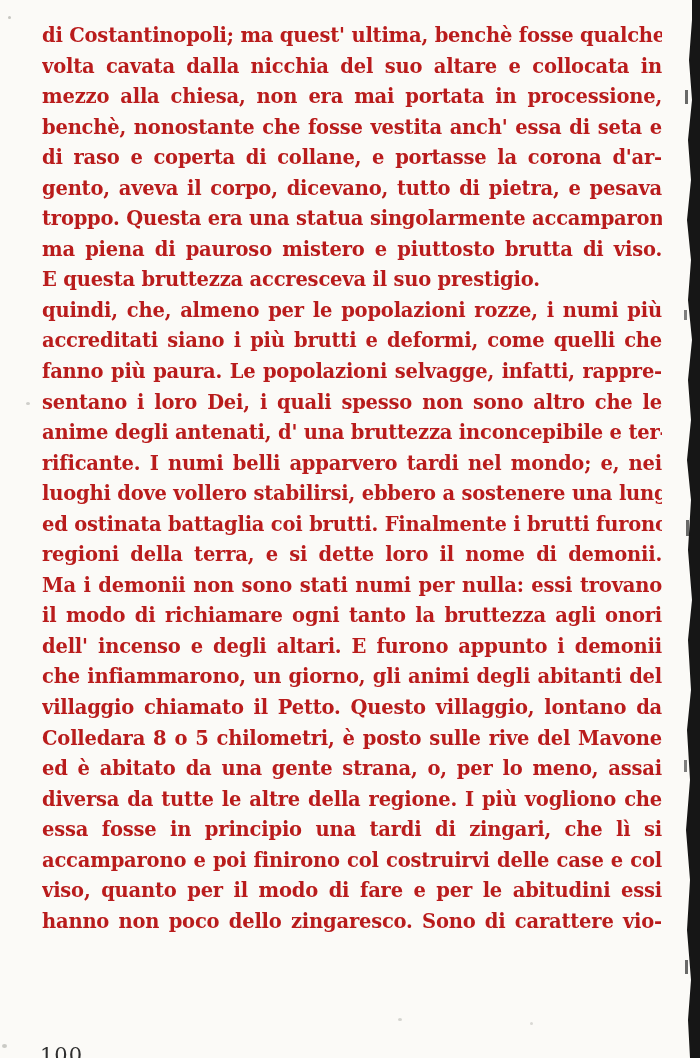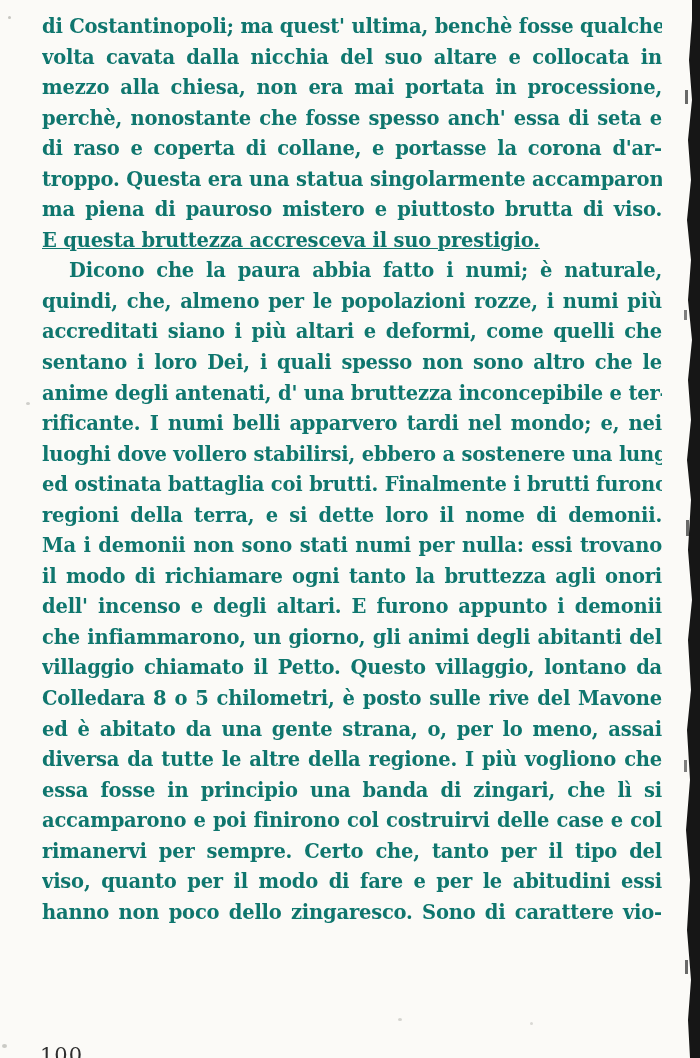--- a/index.html
+++ b/index.html
@@ -14,42 +14,41 @@
     background: #fbfaf7;
     font-family: "DejaVu Serif", "Liberation Serif", serif;
   }
   .page {
     position: absolute;
     inset: 0;
   }
   .text-block {
     position: absolute;
     left: 42px;
-    top: 12px;
+    top: 21px;
     width: 620px;
-    color: #0f766e;
+    color: #b91c1c;
   }
   .line {
     height: 30.55px;
     line-height: 30.55px;
     font-size: 19.5px;
     font-weight: 700;
     letter-spacing: -0.2px;
     text-align: justify;
     text-align-last: justify;
     overflow: hidden;
     white-space: nowrap;
   }
   .line.indent {
     padding-left: 27px;
   }
   .line.no-just {
     text-align: center;
     text-align-last: left;
-    text-decoration: underline;
   }
   .page-number {
     position: absolute;
     left: 40px;
     top: 1043px;
     font-size: 21px;
     font-weight: 400;
     color: #2e2e2e;
     letter-spacing: 1px;
   }
@@ -73,45 +72,45 @@
 </style>
 </head>
 <body>
 
 <div class="page">
 
   <div class="text-block" id="text-block">
       <div class="line">di Costantinopoli; ma quest' ultima, benchè fosse qualche</div>
       <div class="line">volta cavata dalla nicchia del suo altare e collocata in</div>
       <div class="line">mezzo alla chiesa, non era mai portata in processione,</div>
-      <div class="line">perchè, nonostante che fosse spesso anch' essa di seta e</div>
+      <div class="line">benchè, nonostante che fosse vestita anch' essa di seta e</div>
       <div class="line">di raso e coperta di collane, e portasse la corona d'ar-</div>
+      <div class="line">gento, aveva il corpo, dicevano, tutto di pietra, e pesava</div>
       <div class="line">troppo. Questa era una statua singolarmente accamparono,</div>
       <div class="line">ma piena di pauroso mistero e piuttosto brutta di viso.</div>
       <div class="line no-just">E questa bruttezza accresceva il suo prestigio.</div>
-      <div class="line indent">Dicono che la paura abbia fatto i numi; è naturale,</div>
       <div class="line">quindi, che, almeno per le popolazioni rozze, i numi più</div>
-      <div class="line">accreditati siano i più altari e deformi, come quelli che</div>
+      <div class="line">accreditati siano i più brutti e deformi, come quelli che</div>
+      <div class="line">fanno più paura. Le popolazioni selvagge, infatti, rappre-</div>
       <div class="line">sentano i loro Dei, i quali spesso non sono altro che le</div>
       <div class="line">anime degli antenati, d' una bruttezza inconcepibile e ter-</div>
       <div class="line">rificante. I numi belli apparvero tardi nel mondo; e, nei</div>
       <div class="line">luoghi dove vollero stabilirsi, ebbero a sostenere una lunga</div>
       <div class="line">ed ostinata battaglia coi brutti. Finalmente i brutti furono</div>
       <div class="line">regioni della terra, e si dette loro il nome di demonii.</div>
       <div class="line">Ma i demonii non sono stati numi per nulla: essi trovano</div>
       <div class="line">il modo di richiamare ogni tanto la bruttezza agli onori</div>
       <div class="line">dell' incenso e degli altari. E furono appunto i demonii</div>
       <div class="line">che infiammarono, un giorno, gli animi degli abitanti del</div>
       <div class="line">villaggio chiamato il Petto. Questo villaggio, lontano da</div>
       <div class="line">Colledara 8 o 5 chilometri, è posto sulle rive del Mavone</div>
       <div class="line">ed è abitato da una gente strana, o, per lo meno, assai</div>
       <div class="line">diversa da tutte le altre della regione. I più vogliono che</div>
-      <div class="line">essa fosse in principio una banda di zingari, che lì si</div>
+      <div class="line">essa fosse in principio una tardi di zingari, che lì si</div>
       <div class="line">accamparono e poi finirono col costruirvi delle case e col</div>
-      <div class="line">rimanervi per sempre. Certo che, tanto per il tipo del</div>
       <div class="line">viso, quanto per il modo di fare e per le abitudini essi</div>
       <div class="line">hanno non poco dello zingaresco. Sono di carattere vio-</div>
     </div>
 
   <div class="page-number">100</div>
 
   <div class="gutter">
     <svg width="22" height="1058" viewBox="0 0 22 1058" xmlns="http://www.w3.org/2000/svg" aria-hidden="true">
       <polygon fill="#161616" points="
         14,0 22,0 22,1058 12,1058

